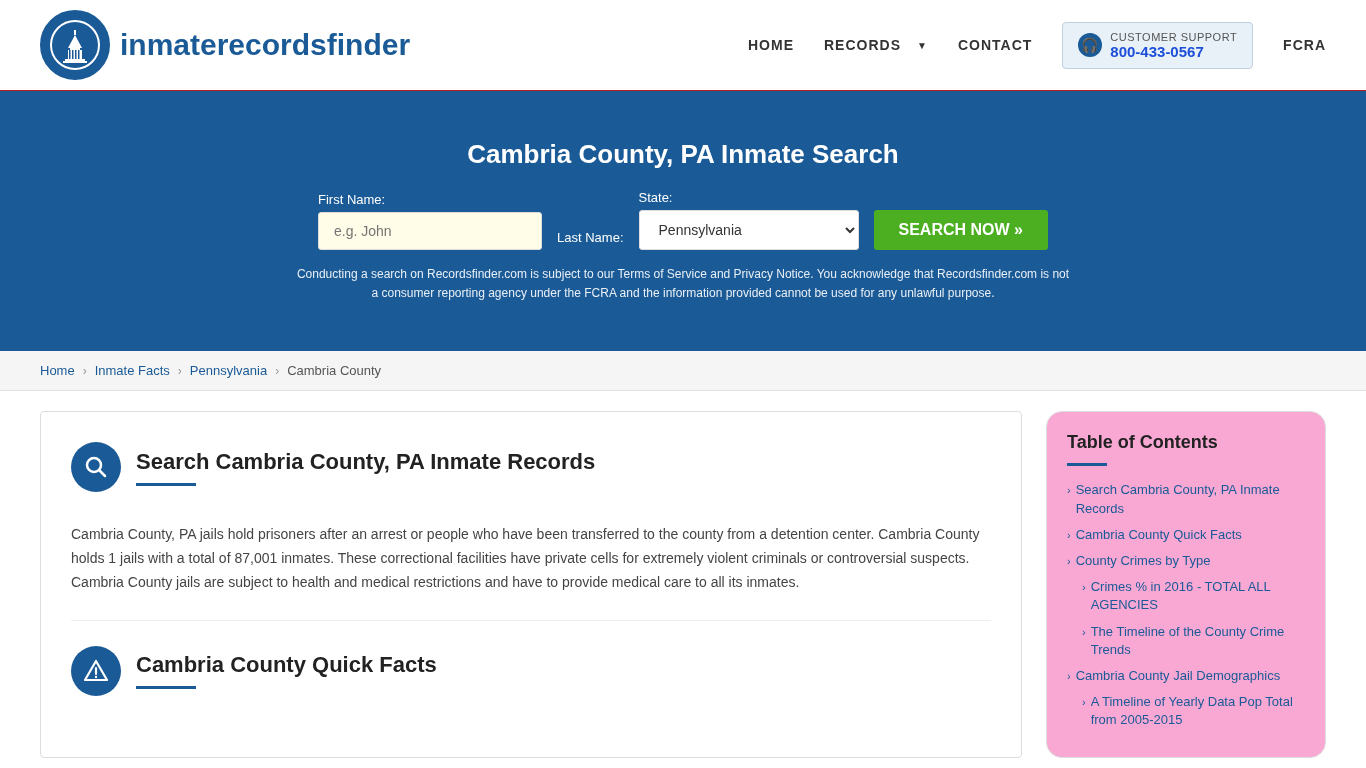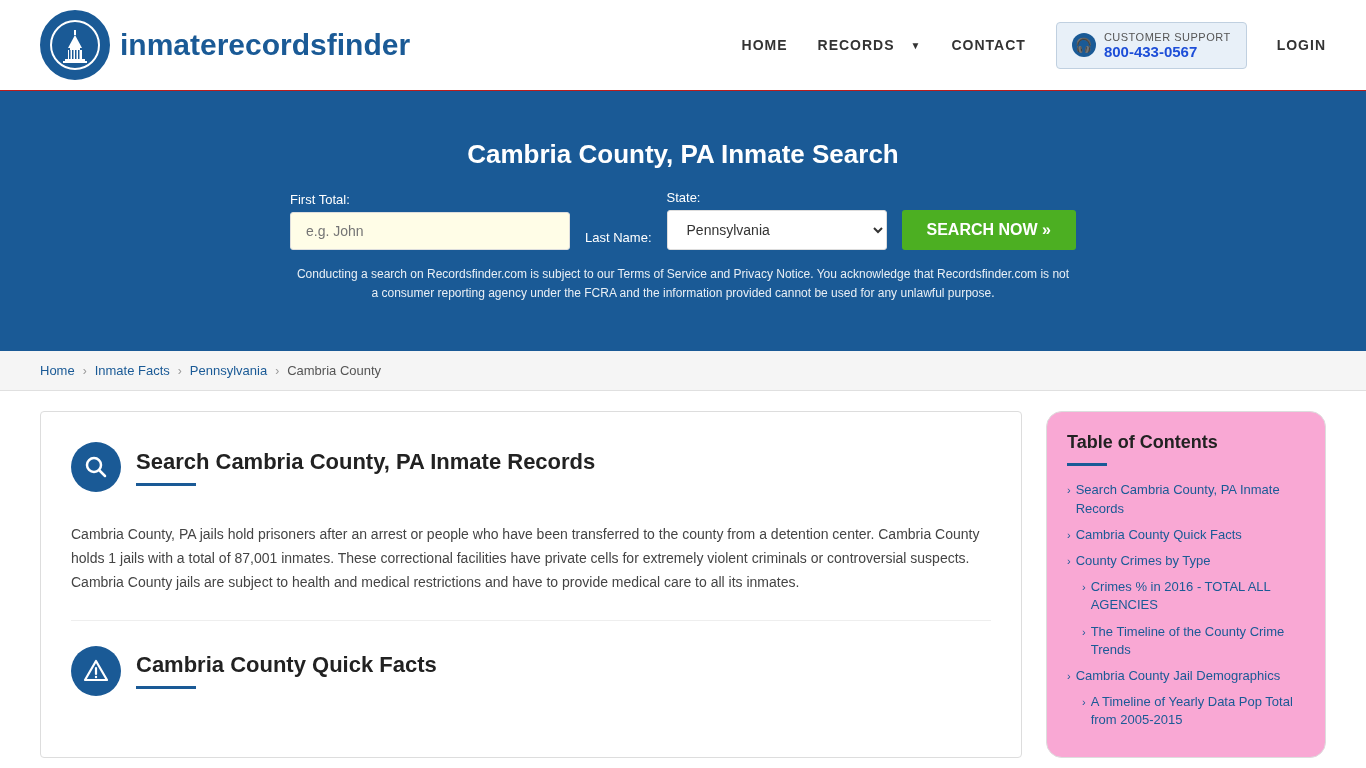--- a/index.html
+++ b/index.html
@@ -105,21 +105,21 @@
     }
     .form-group { display: flex; flex-direction: column; align-items: flex-start; }
     .form-label { color: white; font-size: 13px; margin-bottom: 5px; font-weight: 500; }
     .form-input {
       background: #fffde7;
       border: 1px solid #ddd;
       border-radius: 3px;
       padding: 10px 15px;
       font-size: 14px;
       color: #999;
-      width: 280px;
+      width: 224px;
     }
     .state-select {
       background: white;
       border: 1px solid #ddd;
       border-radius: 3px;
       padding: 10px 15px;
       font-size: 14px;
       color: #333;
       width: 220px;
       appearance: auto;
@@ -299,29 +299,29 @@
       <span style="font-size:10px;">▼</span>
     </a>
     <a class="nav-link">CONTACT</a>
     <div class="customer-support-btn">
       <div class="support-icon">🎧</div>
       <div>
         <div class="support-text">CUSTOMER SUPPORT</div>
         <div class="support-phone">800-433-0567</div>
       </div>
     </div>
-    <a class="login-link">LOGIN</a>
+    <a class="login-link">FCRA</a>
   </nav>
 </header>
 
 <section class="search-banner">
   <h1>Cambria County, PA Inmate Search</h1>
   <div class="search-form">
     <div class="form-group">
-      <label class="form-label">First Total:</label>
+      <label class="form-label">First Name:</label>
       <input class="form-input" type="text" placeholder="e.g. John" style="">
     </div>
     <div class="form-group">
       <label class="form-label">Last Name:</label>
     </div>
     <div class="form-group">
       <label class="form-label">State:</label>
       <select class="state-select">
         <option>Pennsylvania</option>
       </select>

